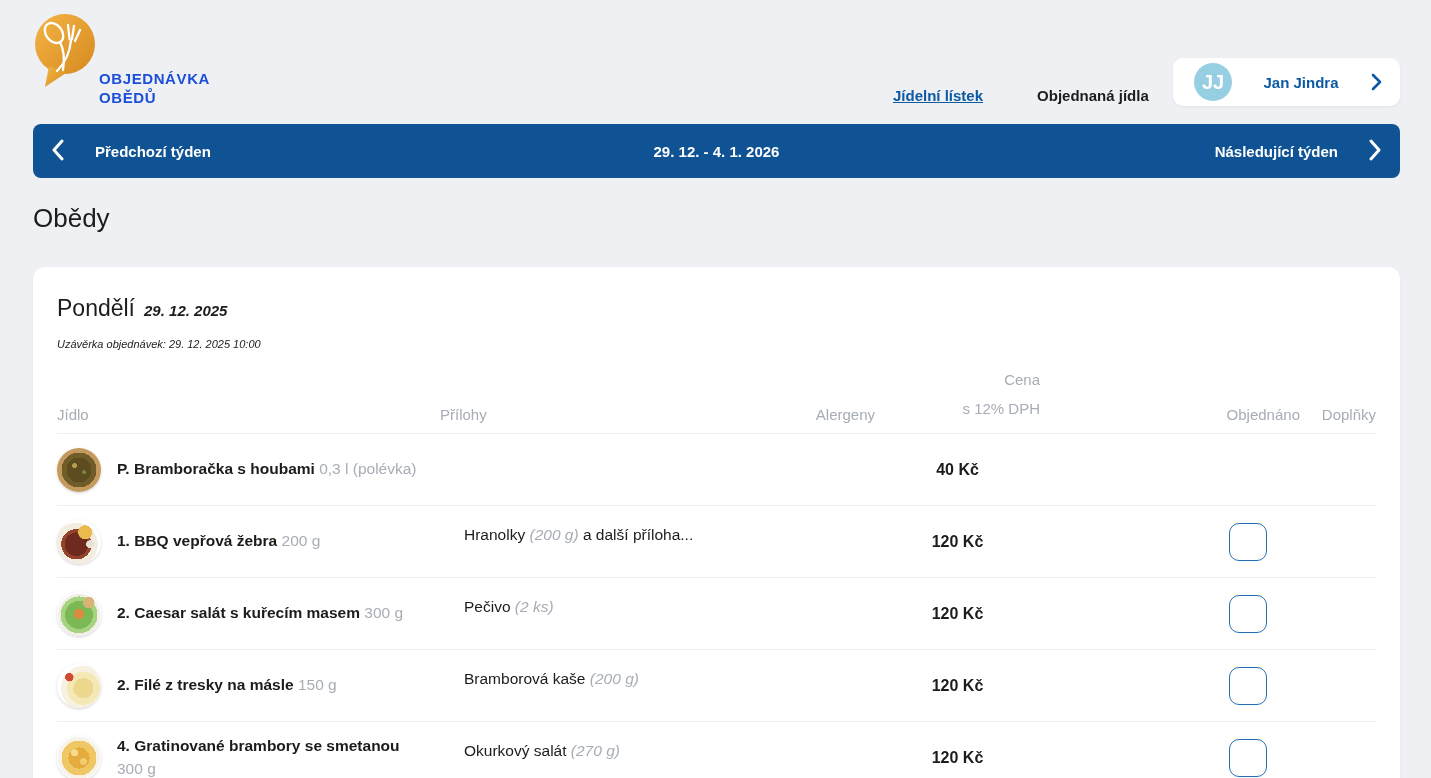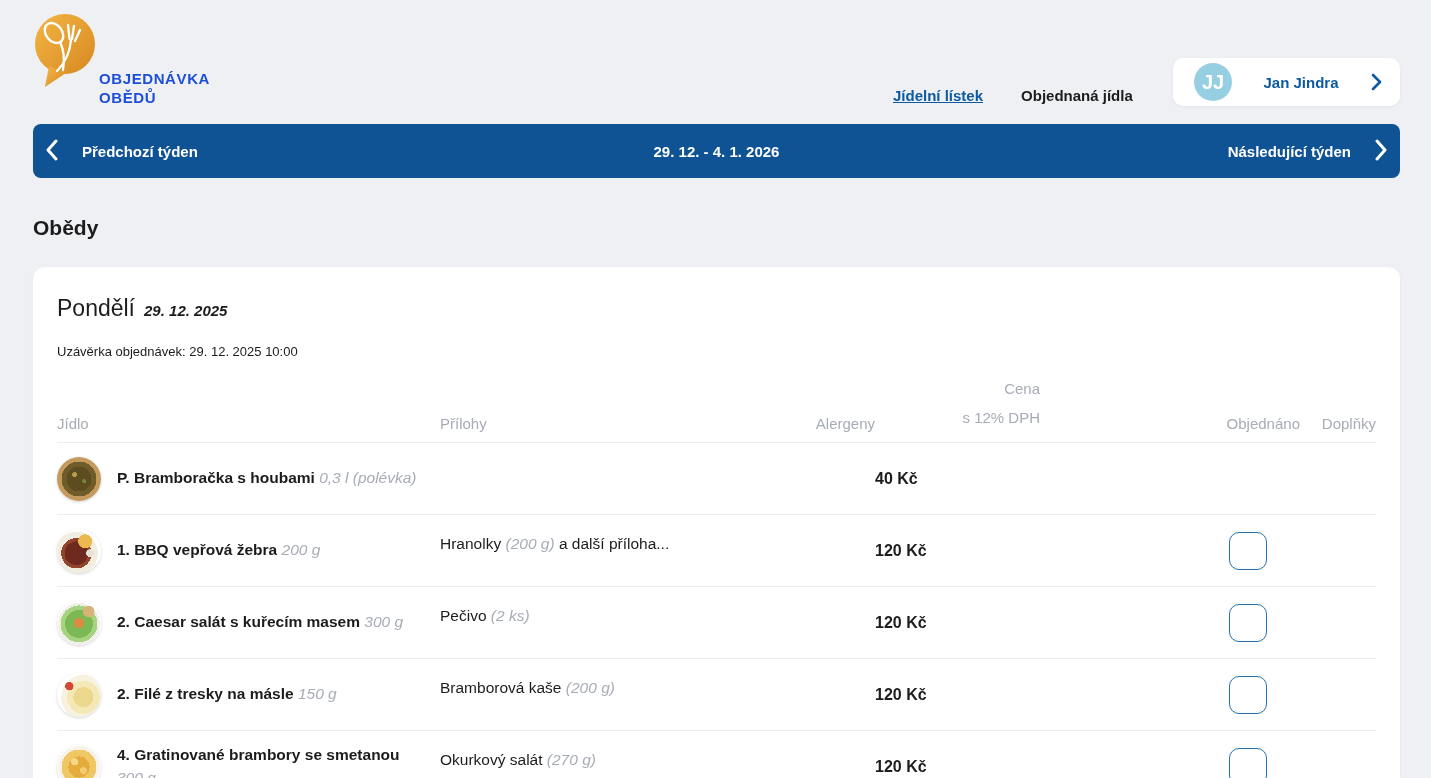--- a/index.html
+++ b/index.html
@@ -14,21 +14,21 @@
     font-family:"Liberation Sans", sans-serif;
     color:var(--text);
     position:relative;
   }
   
   .logo{position:absolute; left:33px; top:12px; width:260px; height:100px;}
   .logo-text{
     position:absolute; left:66px; top:58px;
     font-weight:bold; font-size:15px; letter-spacing:.6px; line-height:1.25; color:#1d4ed8;
   }
-  .top-nav{position:absolute; left:893px; top:87px; display:flex; gap:38px; align-items:flex-end;}
+  .top-nav{position:absolute; left:893px; top:87px; display:flex; gap:54px; align-items:flex-end;}
   .nav-link{font-size:15px; font-weight:bold; color:var(--text); text-decoration:none; cursor:pointer;}
   .nav-link.active{color:var(--link-blue); text-decoration:underline;}
   .user-card{
     position:absolute; left:1173px; top:58px; width:227px; height:48px;
     background:#fff; border-radius:10px; box-shadow:0 1px 3px rgba(30,40,60,.06);
     display:flex; align-items:center; cursor:pointer;
   }
   .avatar{
     width:38px; height:38px; border-radius:50%; background:var(--avatar-bg);
     color:#fff; font-weight:bold; font-size:20px;
@@ -36,49 +36,49 @@
   }
   .user-name{flex:1; text-align:center; font-size:15px; font-weight:bold; color:var(--link-blue);}
   .user-chevron{margin-right:18px; display:flex;}
   
   .week-bar{
     position:absolute; left:33px; top:124px; width:1367px; height:54px;
     background:var(--blue); border-radius:8px;
     display:flex; align-items:center; justify-content:space-between;
     color:#fff; font-weight:bold; font-size:15px;
   }
-  .week-btn{display:flex; align-items:center; gap:23px; cursor:pointer; background:none; border:none;
-    color:#fff; font:inherit; padding:0 12px; height:100%;}
+  .week-btn{display:flex; align-items:center; gap:30px; cursor:pointer; background:none; border:none;
+    color:#fff; font:inherit; padding:0 18px; height:100%;}
   .week-range{position:absolute; left:0; right:0; text-align:center; pointer-events:none;}
   
-  .page-title{position:absolute; left:33px; top:216px; font-size:21px; font-weight:bold;}
+  .page-title{position:absolute; left:33px; top:203px; font-size:26px; font-weight:normal;}
   .day-card{
     position:absolute; left:33px; top:267px; width:1367px; height:620px;
     background:#fff; border-radius:12px; box-shadow:0 1px 3px rgba(30,40,60,.05);
     padding:28px 24px 0 24px;
   }
   .day-header{display:flex; align-items:baseline; gap:9px;}
   .day-name{font-size:23px; font-weight:normal;}
   .day-date{font-size:15px; font-weight:bold;font-style:italic;}
-  .deadline{margin-top:22px; font-size:13px;}
+  .deadline{margin-top:16px; font-size:11px;font-style:italic;}
   .grid{display:grid; grid-template-columns:383px 320px 115px 165px 260px 1fr;}
   .grid-header{margin-top:16px; color:var(--muted); font-size:15px; align-items:end;
     padding-bottom:10px; border-bottom:1px solid var(--line);}
   .center{text-align:right;}
   .right{text-align:right;}
   .two-line{line-height:1.9;}
   
   .menu-row{min-height:72px; align-items:center; border-bottom:1px solid var(--line); padding:8px 0;}
   .cell-meal{display:flex; align-items:center; gap:16px; padding-right:14px;}
   .meal-text{font-size:15.5px; line-height:1.45;}
   .meal-name{font-weight:bold;}
-  .meal-portion{font-style:italic; color:var(--muted);}
-  .cell-sides{font-size:15.5px; position:relative; top:-7px; padding-right:10px;}
+  .meal-portion{color:var(--muted);}
+  .cell-sides{font-size:15.5px; position:relative; top:-7px; padding-right:10px;margin-left:24px;}
   .side-note{font-style:italic; color:var(--muted);}
-  .cell-price{font-size:16px; font-weight:bold; text-align:left;}
+  .cell-price{font-size:16px; font-weight:bold; text-align:center;}
   .cell-ordered{display:flex;}
   .checkbox{
     width:38px; height:38px; margin-left:189px; background:#fff;
     border:1.5px solid var(--checkbox-border); border-radius:10px; cursor:pointer;
     display:inline-block;
   }
   
   .food-img{width:44px; height:44px; border-radius:50%; flex:0 0 44px;
     box-shadow:0 1px 3px rgba(0,0,0,.18);}
   .img-soup{background:

